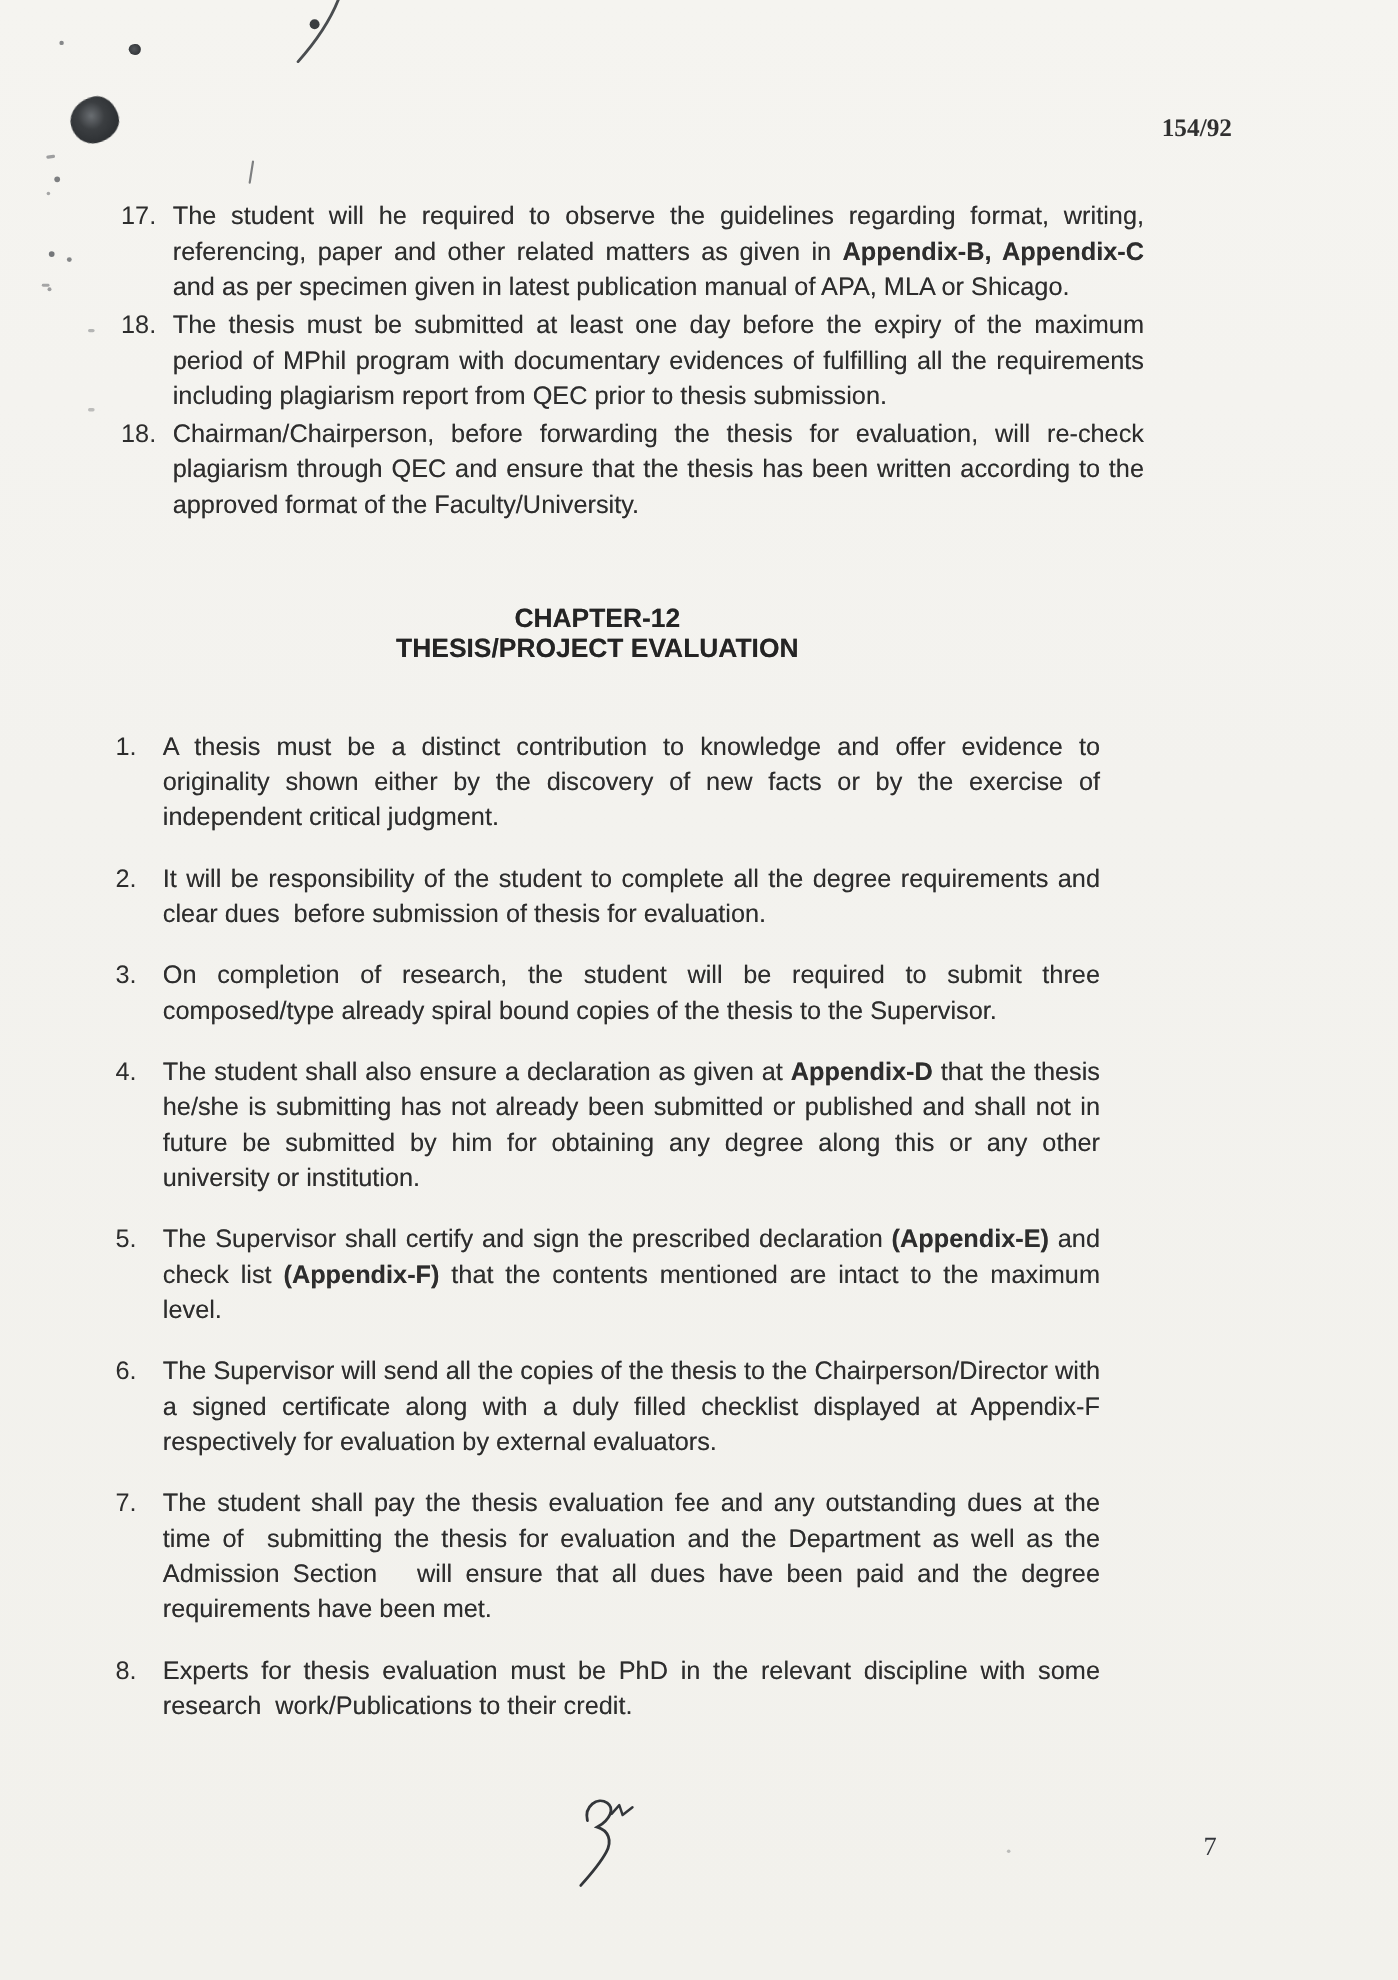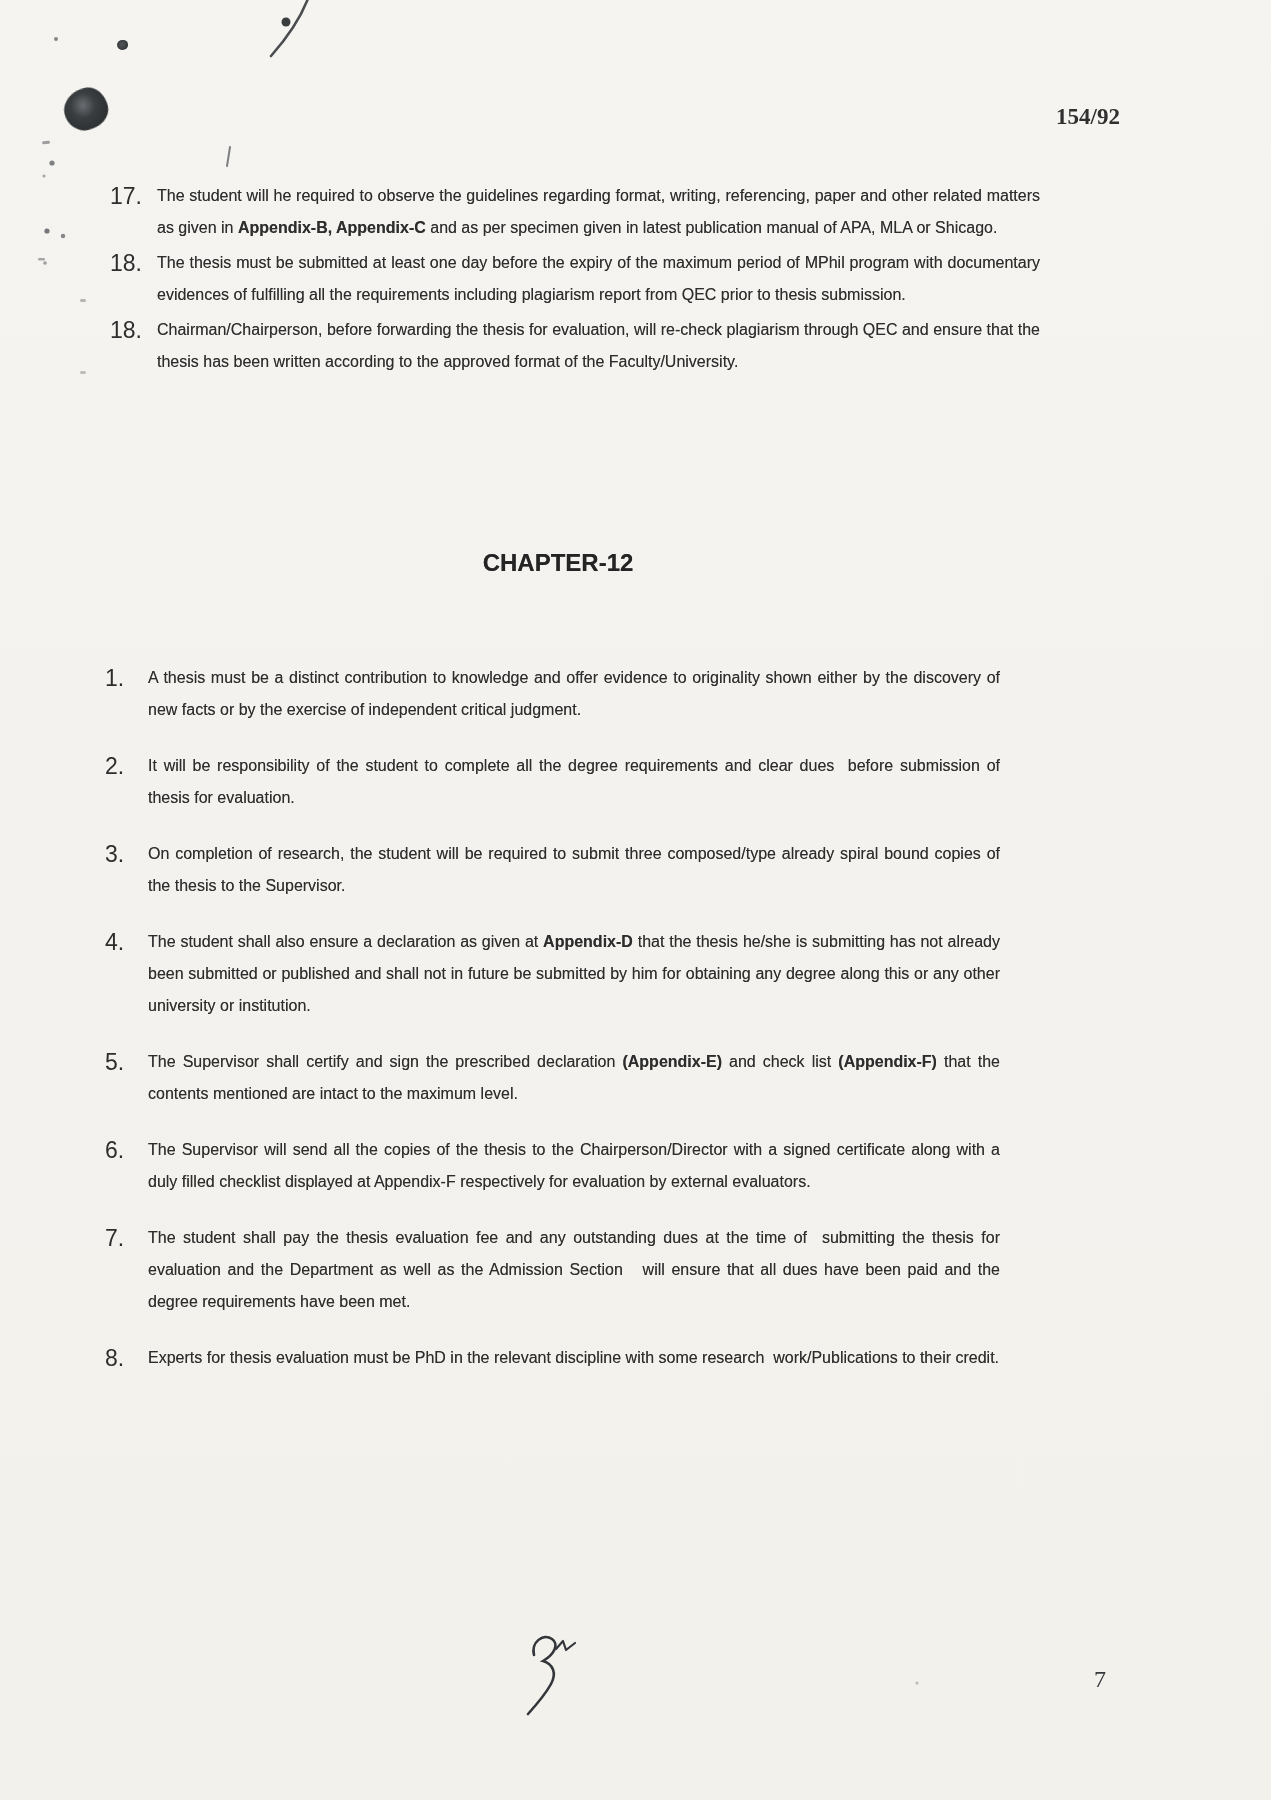--- a/index.html
+++ b/index.html
@@ -22,28 +22,28 @@
   .item{display:flex;align-items:flex-start;}
   .guidelines .item{margin-bottom:3px;}
   .evaluation .item{margin-bottom:24px;}
   .num{
     flex:0 0 47px;
     font-size:23px;line-height:32px;color:#2d2d2d;
   }
   .evaluation .num{flex-basis:43px;}
   .txt{
     flex:1 1 auto;margin:0;
-    font-size:16px;line-height:32px;
+    font-size:23px;line-height:32px;
     text-align:justify;
     color:#2d2d2d;
     text-shadow:0 0 0.6px rgba(40,40,40,0.55);
   }
   .b{font-weight:bold;}
   .chapter{
-    position:absolute;top:549px;left:103px;width:910px;
+    position:absolute;top:549px;left:88px;width:910px;
     text-align:center;
   }
   .chapter div{
     font-weight:bold;font-size:24px;line-height:27px;color:#242424;
     text-shadow:0 0 0.6px rgba(30,30,30,0.6);
   }
   .pageno{
     position:absolute;top:1666px;left:1094px;
     font-family:"Liberation Serif",serif;
     font-size:24px;color:#34373c;
@@ -115,20 +115,21 @@
 
     <div class="item">
       <span class="num">18.</span>
       <p class="txt"><span>Chairman/Chairperson, before forwarding the thesis for evaluation, will re-check plagiarism through QEC and ensure that the thesis has been written according to the approved format of the Faculty/University.</span></p>
     </div>
 
   </div>
 
   <div class="chapter">
     <div>CHAPTER-12</div>
+    <div>THESIS/PROJECT EVALUATION</div>
   </div>
 
   <div class="list evaluation">
 
     <div class="item">
       <span class="num">1.</span>
       <p class="txt"><span>A thesis must be a distinct contribution to knowledge and offer evidence to originality shown either by the discovery of new facts or by the exercise of independent critical judgment.</span></p>
     </div>
 
     <div class="item">

